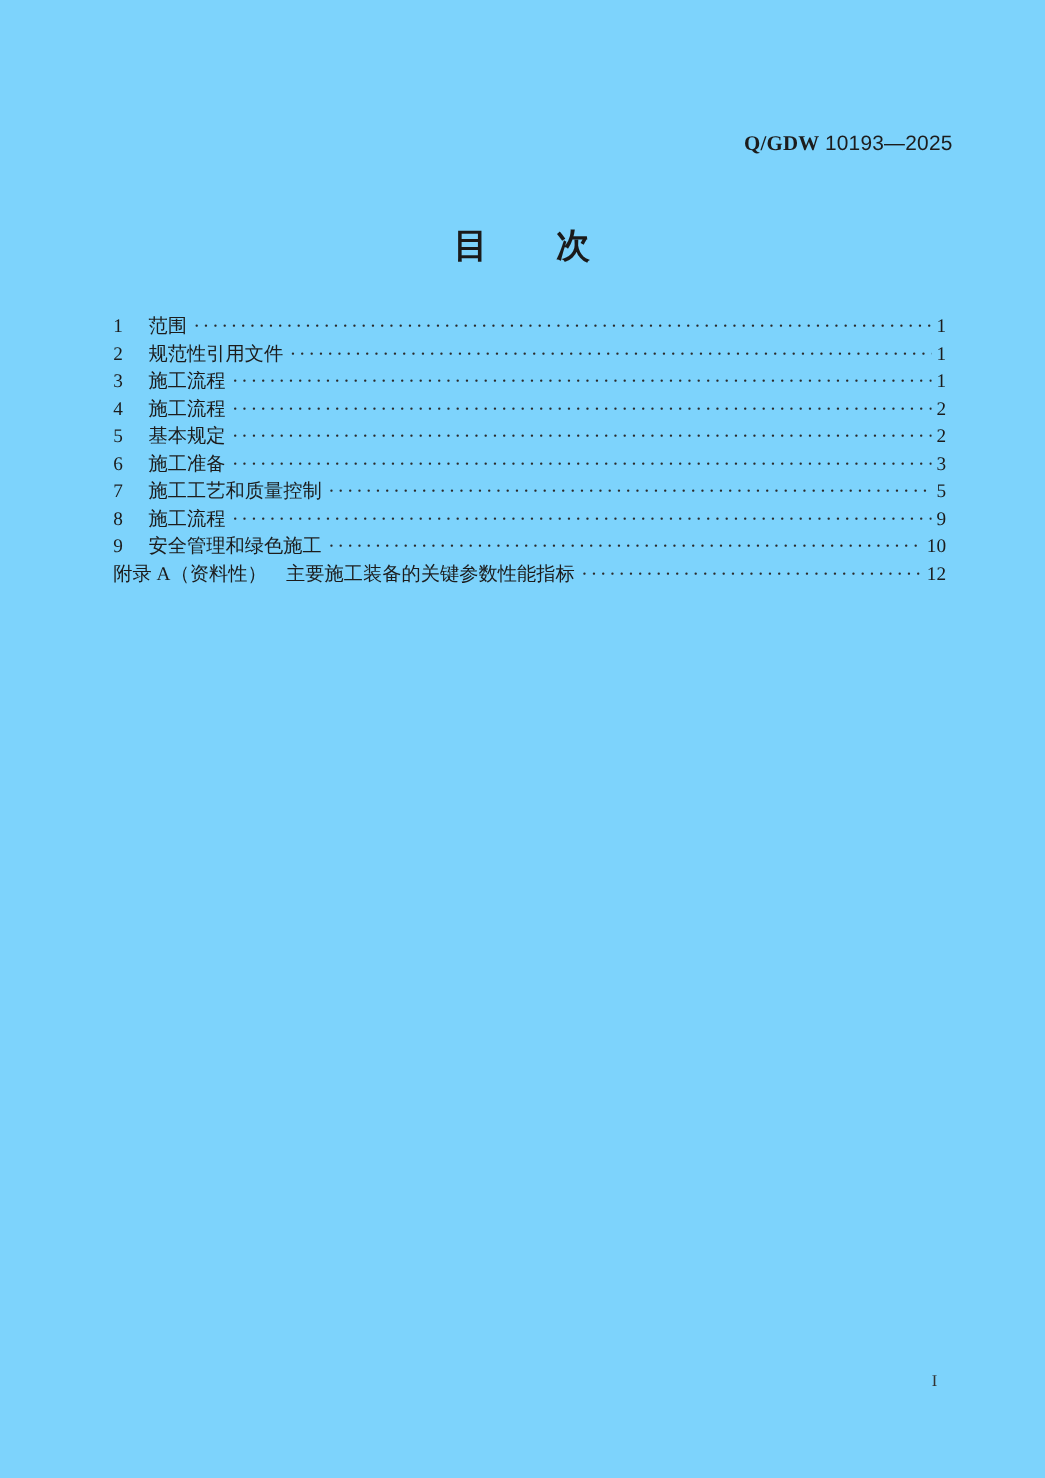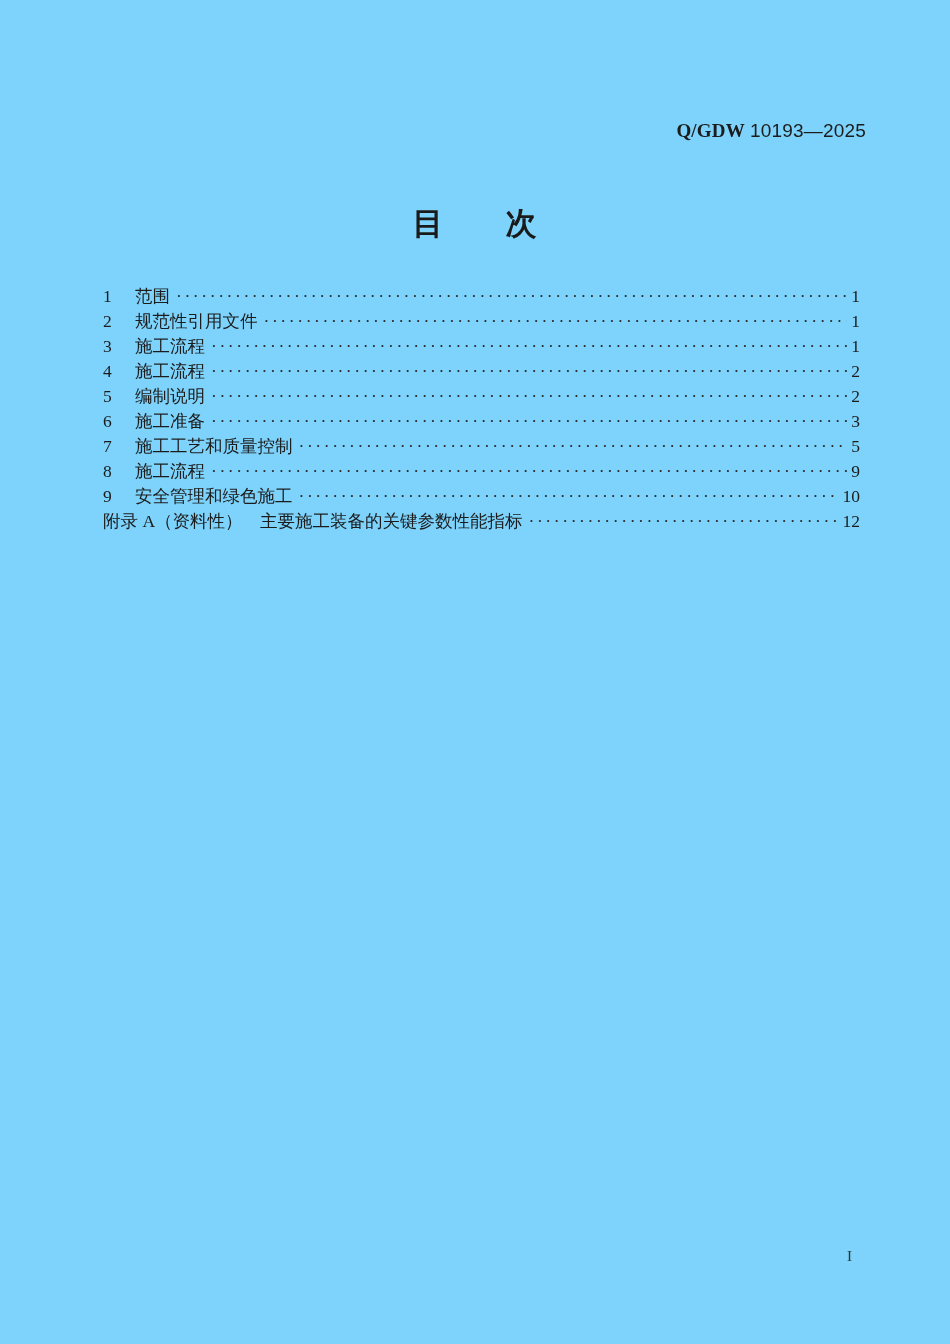--- a/index.html
+++ b/index.html
@@ -123,21 +123,21 @@
 
     <div class="toc-row">
       <span class="toc-num">4</span>
       <span class="toc-label">施工流程</span>
       <span class="toc-leader"></span>
       <span class="toc-page">2</span>
     </div>
 
     <div class="toc-row">
       <span class="toc-num">5</span>
-      <span class="toc-label">编制说明</span>
+      <span class="toc-label">基本规定</span>
       <span class="toc-leader"></span>
       <span class="toc-page">2</span>
     </div>
 
     <div class="toc-row">
       <span class="toc-num">6</span>
       <span class="toc-label">施工准备</span>
       <span class="toc-leader"></span>
       <span class="toc-page">3</span>
     </div>

